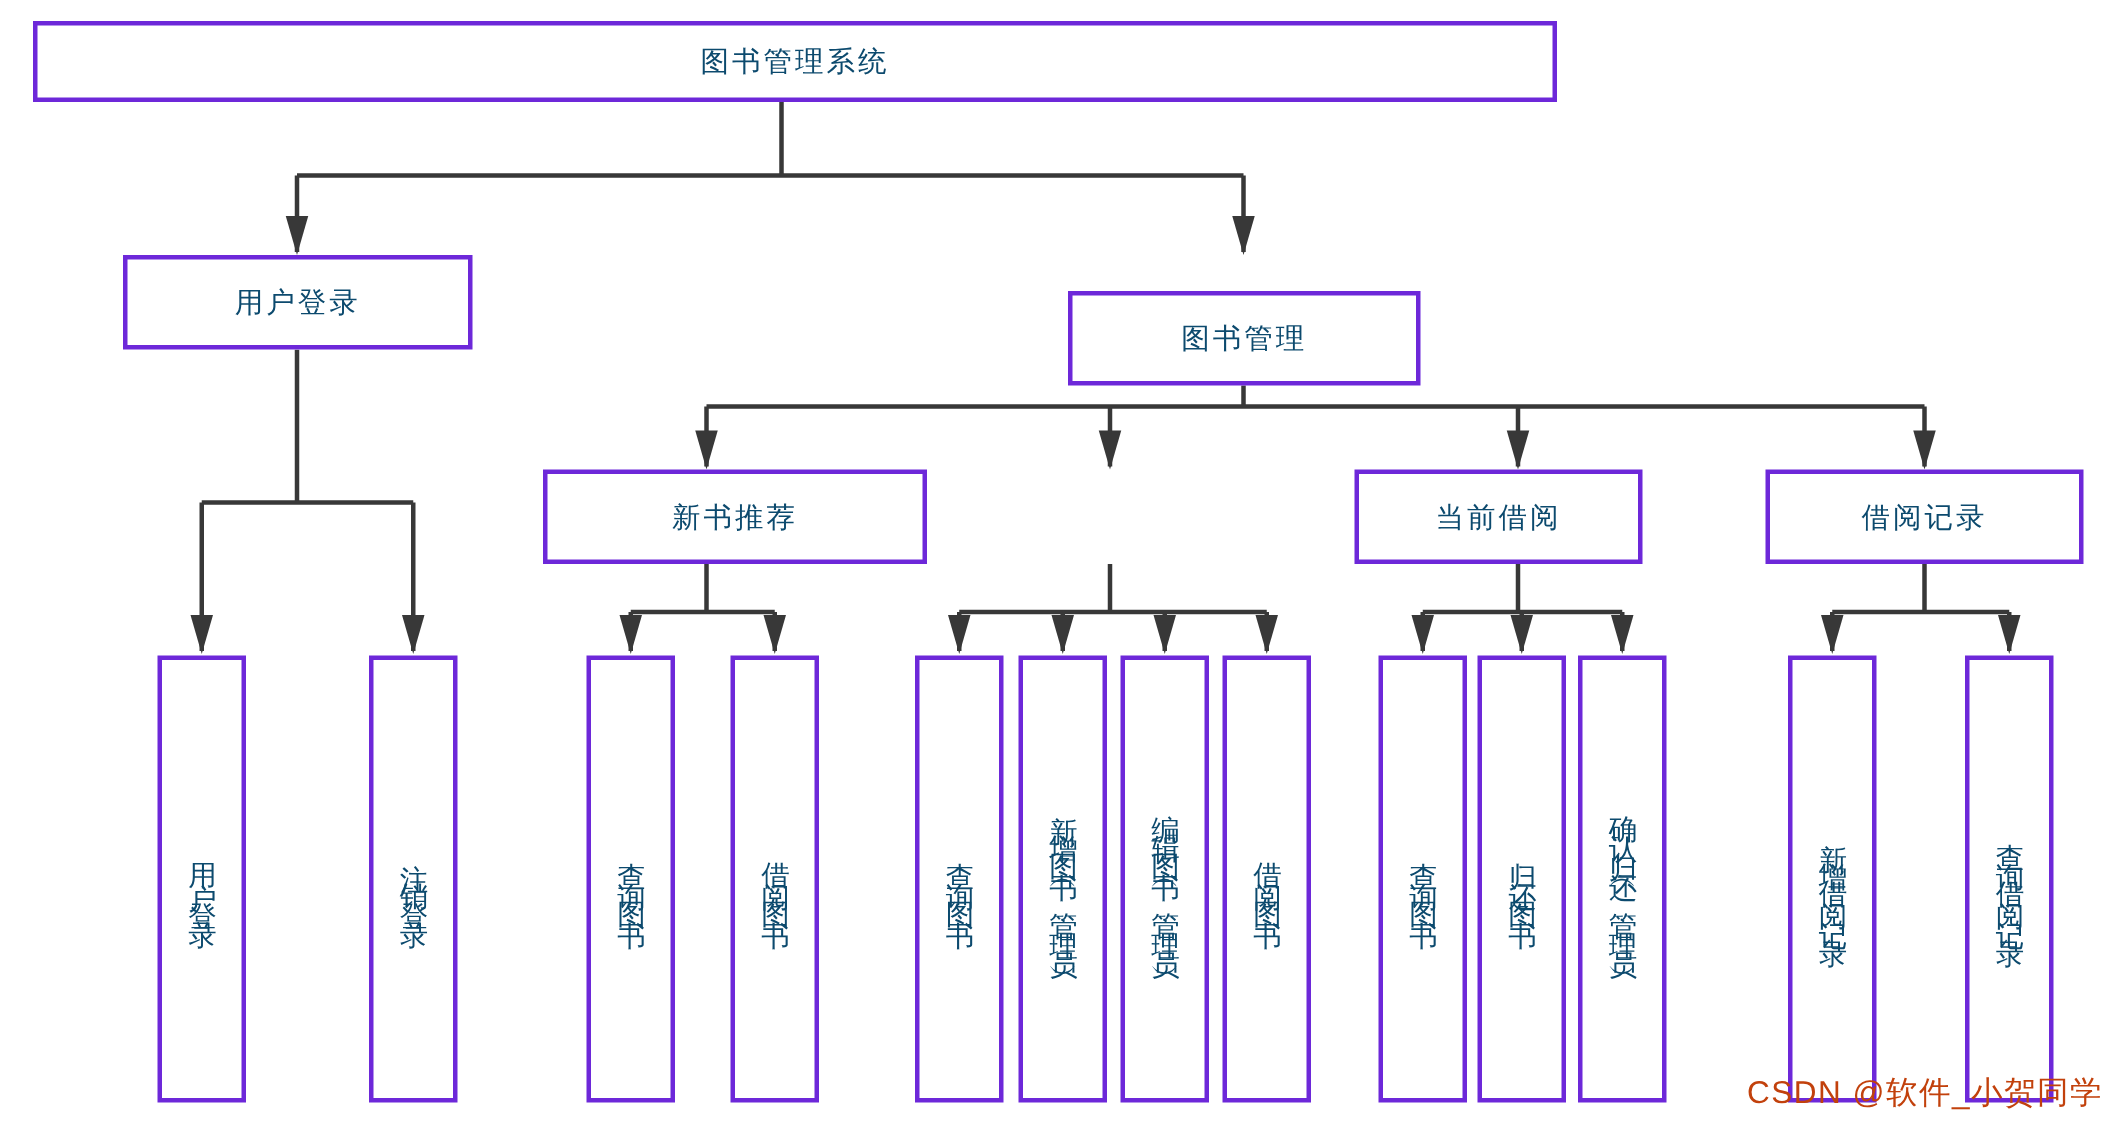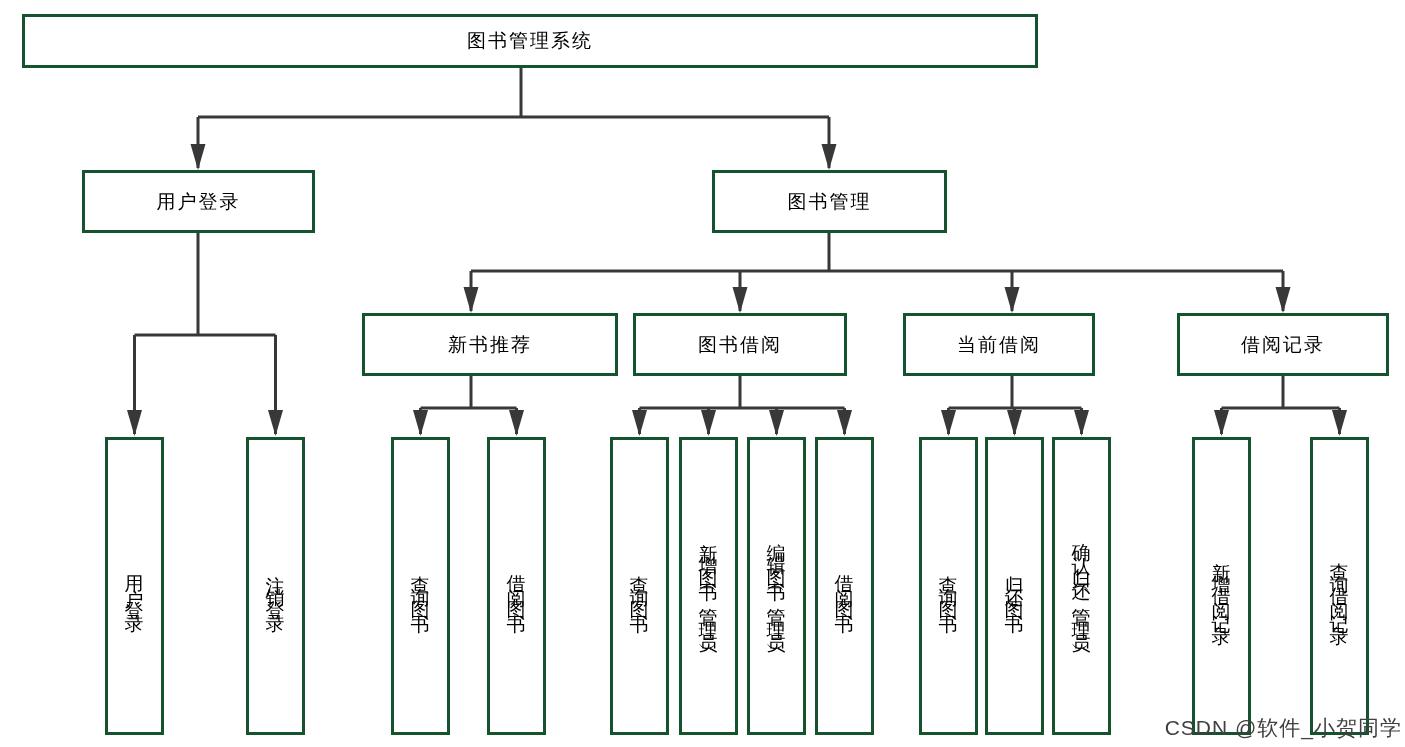--- a/index.html
+++ b/index.html
@@ -7,45 +7,45 @@
     position:relative;
     width:1405px; height:747px;
     background:#ffffff;
     overflow:hidden;
     font-family:"Liberation Sans", sans-serif;
   }
   .wires { position:absolute; left:0; top:0; z-index:1; }
   .box {
     position:absolute;
     box-sizing:border-box;
-    border:3px solid #14532d;
+    border:3px solid #6d28d9;
     background:#ffffff;
     display:flex; align-items:center; justify-content:center;
-    color:#000000;
+    color:#0c4a6e;
     z-index:2;
   }
   .h { font-size:19px; letter-spacing:2px; white-space:nowrap; }
   .root  { left:22px;  top:14px;  width:1016px; height:54px; }
   .lvl2  { top:170px;  height:63px; }
   .lvl3  { top:313px;  height:63px; }
   .leaf {
     top:437px; height:298px; width:59px;
     writing-mode:vertical-rl;
     text-orientation:mixed;
     font-size:19px;
     letter-spacing:13px;
     line-height:1;
     text-align:center;
   }
   .watermark {
     position:absolute;
     right:3px; bottom:5px;
     font-size:21px;
     letter-spacing:1px;
-    color:#404040;
+    color:#c2410c;
     z-index:3;
     white-space:nowrap;
   }
 </style>
 </head>
 <body>
 
 <div class="canvas">
 
   <svg class="wires" width="1405" height="747" viewBox="0 0 1405 747">
@@ -85,24 +85,23 @@
       <use href="#ah" transform="translate(1014.5,436)"></use>
       <use href="#ah" transform="translate(1081.5,436)"></use>
       <use href="#ah" transform="translate(1221.5,436)"></use>
       <use href="#ah" transform="translate(1339.5,436)"></use>
     </g>
   </svg>
 
   <div class="box h root">图书管理系统</div>
 
   <div class="box h lvl2" style="left:82px; width:233px;">用户登录</div>
-  <div class="box h lvl2" style="left:712px; width:235px;">图书管理</div>
+  <div class="box h lvl2" style="left:712px; width:235px;margin-top:24px;">图书管理</div>
 
   <div class="box h lvl3" style="left:362px; width:256px;">新书推荐</div>
-  <div class="box h lvl3" style="left:633px; width:214px;">图书借阅</div>
   <div class="box h lvl3" style="left:903px; width:192px;">当前借阅</div>
   <div class="box h lvl3" style="left:1177px; width:212px;">借阅记录</div>
 
   <div class="box leaf" style="left:105px;">用户登录</div>
   <div class="box leaf" style="left:246px;">注销登录</div>
 
   <div class="box leaf" style="left:391px;">查询图书</div>
   <div class="box leaf" style="left:487px;">借阅图书</div>
 
   <div class="box leaf" style="left:610px;">查询图书</div>

